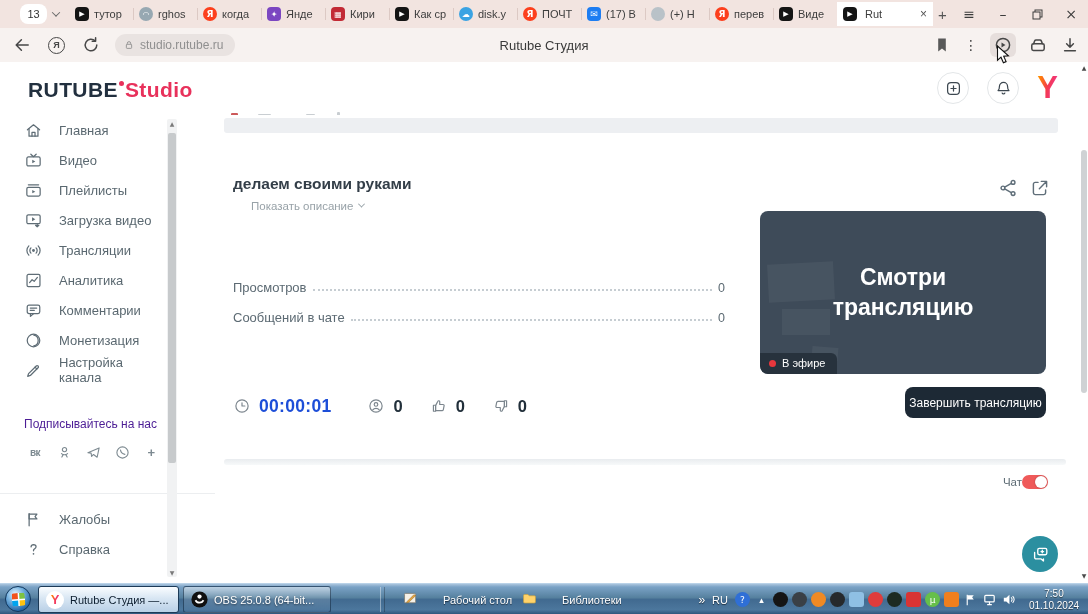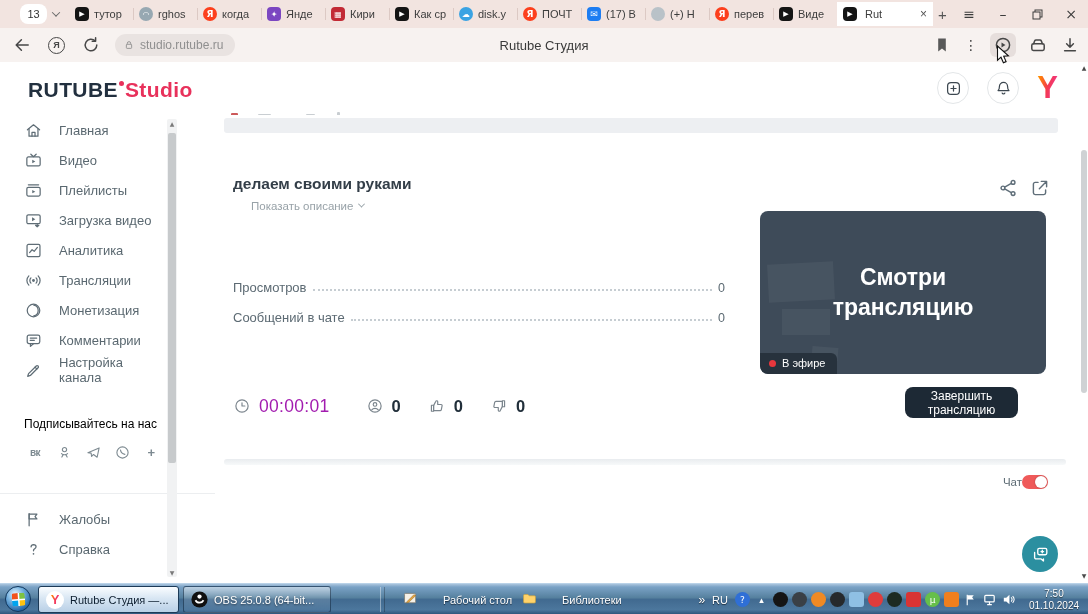--- a/index.html
+++ b/index.html
@@ -82,21 +82,21 @@
 
   .content { position:absolute; top:53px; left:0; right:0; bottom:0; }
 
   
   .sidebar { position:absolute; left:0; top:0; bottom:0; width:215px; background:#fff; padding-left:24px; }
   .side-item { height:30px; display:flex; align-items:center; gap:16px; color:#5a6870;
     font-size:13px; width:140px; }
   .side-ico { width:19px; height:19px; flex:none; color:#5f6d76; }
   .side-ico svg { width:19px; height:19px; stroke:currentColor; fill:none;
     stroke-width:1.3; stroke-linecap:round; stroke-linejoin:round; }
-  .subscribe { margin-top:32px; font-size:12px; color:#000000; }
+  .subscribe { margin-top:32px; font-size:12px; color:#4c1d95; }
   .socials { margin-top:10px; display:flex; align-items:center; gap:7px; }
   .soc { width:22px; height:22px; display:flex; align-items:center; justify-content:center;
     color:#7d8a91; font-size:13px; }
   .soc svg { width:17px; height:17px; stroke:currentColor; fill:none;
     stroke-width:1.3; stroke-linecap:round; stroke-linejoin:round; }
   .soc-txt { font-size:10px; font-weight:bold; letter-spacing:-.5px; }
   .side-divider { margin:30px 0 10px -24px; width:215px; border-top:1px solid #eceef0; }
   .side-scroll { position:absolute; left:167px; top:4px; bottom:6px; width:10px;
     background:#f1f2f3; border-radius:2px; }
   .side-scroll .thumb { position:absolute; left:1px; right:1px; top:14px; height:330px;
@@ -131,25 +131,25 @@
   .stat-row { height:30px; display:flex; align-items:flex-end; }
   .sr-label { font-size:13px; color:#5c6a73; padding-bottom:3px; }
   .sr-dots { flex:1; border-bottom:2px dotted #c6cdd2; margin:0 6px 7px; }
   .sr-val { font-size:12.5px; color:#5c6a73; padding-bottom:3px; }
 
   .counters { position:absolute; left:18px; top:276px; height:30px; display:flex; align-items:center; }
   .cnt-group { display:flex; align-items:center; gap:8px; }
   .cnt-ico { width:18px; height:18px; color:#7b858d; }
   .cnt-ico svg { width:18px; height:18px; stroke:currentColor; fill:none;
     stroke-width:1.3; stroke-linecap:round; stroke-linejoin:round; }
-  .cnt-dur { font-size:17.5px; font-weight:400; color:#a21caf; letter-spacing:.3px; }
+  .cnt-dur { font-size:17.5px; font-weight:700; color:#1d4ed8; letter-spacing:.3px; }
   .cnt-val { font-size:16.5px; font-weight:700; color:#212f3a; }
   .g-sp { width:36px; } .g-sp2 { width:27px; }
 
-  .end-btn { position:absolute; left:690px; top:272px; width:113px; height:31px;
+  .end-btn { position:absolute; left:690px; top:272px; width:141px; height:31px;
     background:var(--dark-button,#1d2935); color:#fff; font-size:12px; border:none;
     border-radius:8px; display:flex; align-items:center; justify-content:center;
     font-family:inherit; }
 
   .chat-sep { position:absolute; left:9px; right:22px; top:344px; height:6px;
     background:linear-gradient(#e9ecef,#f7f9fa); border-radius:3px; }
   .chat-row { position:absolute; right:40px; top:360px; display:flex; align-items:center; gap:0; }
   .chat-label { font-size:11.5px; color:#5f6d76; }
   .toggle { width:26px; height:14px; border-radius:7px; background:var(--toggle-red,#ef5a5a); position:relative; }
   .toggle .knob { position:absolute; right:1px; top:1px; width:12px; height:12px;
@@ -400,46 +400,46 @@
             <div class="side-item">
               <span class="side-ico"><svg viewBox="0 0 20 20">
                   <rect x="3" y="4" width="14" height="9.4" rx="1.6"></rect>
                   <path d="M8.5 6.5v4.2l3.4-2.1z" fill="currentColor" stroke="none"></path>
                   <path d="M13.9 13.4v3.2m0 0-1.7-1.6m1.7 1.6 1.7-1.6"></path>
                 </svg></span>
               <span>Загрузка видео</span>
             </div>
             <div class="side-item">
               <span class="side-ico"><svg viewBox="0 0 20 20">
+                  <circle cx="10" cy="10" r="1.5" fill="currentColor" stroke="none"></circle>
+                  <path d="M7.3 12.7a3.8 3.8 0 0 1 0-5.4M12.7 7.3a3.8 3.8 0 0 1 0 5.4M5.1 14.9a6.9 6.9 0 0 1 0-9.8M14.9 5.1a6.9 6.9 0 0 1 0 9.8"></path>
+                </svg></span>
+              <span>Трансляции</span>
+            </div>
+            <div class="side-item">
+              <span class="side-ico"><svg viewBox="0 0 20 20">
                   <rect x="3.2" y="3.6" width="13.6" height="12.8" rx="1.5"></rect>
                   <path d="M5.9 12.2l2.6-3 2.2 1.7 3.4-4.1"></path>
                 </svg></span>
               <span>Аналитика</span>
-            </div>
-            <div class="side-item">
-              <span class="side-ico"><svg viewBox="0 0 20 20">
-                  <circle cx="10" cy="10" r="1.5" fill="currentColor" stroke="none"></circle>
-                  <path d="M7.3 12.7a3.8 3.8 0 0 1 0-5.4M12.7 7.3a3.8 3.8 0 0 1 0 5.4M5.1 14.9a6.9 6.9 0 0 1 0-9.8M14.9 5.1a6.9 6.9 0 0 1 0 9.8"></path>
-                </svg></span>
-              <span>Трансляции</span>
-            </div>
-            <div class="side-item">
-              <span class="side-ico"><svg viewBox="0 0 20 20">
-                  <circle cx="10" cy="10" r="6.6"></circle>
-                  <path d="M10.3 4.4a5.7 5.7 0 0 1 0 11.2"></path>
-                </svg></span>
-              <span>Монетизация</span>
             </div>
             <div class="side-item">
               <span class="side-ico"><svg viewBox="0 0 20 20">
                   <rect x="3.4" y="4.4" width="13.2" height="8.8" rx="1.8"></rect>
                   <path d="M6.8 13.2v3l3.4-3"></path>
                   <path d="M6.6 7.4h6.8M6.6 9.9h4.2"></path>
                 </svg></span>
               <span>Комментарии</span>
+            </div>
+            <div class="side-item">
+              <span class="side-ico"><svg viewBox="0 0 20 20">
+                  <circle cx="10" cy="10" r="6.6"></circle>
+                  <path d="M10.3 4.4a5.7 5.7 0 0 1 0 11.2"></path>
+                </svg></span>
+              <span>Монетизация</span>
             </div>
             <div class="side-item">
               <span class="side-ico"><svg viewBox="0 0 20 20">
                   <path d="M3.9 16.1l.9-2.8 8.1-8.1a1.25 1.25 0 0 1 1.8 0l.1.1a1.25 1.25 0 0 1 0 1.8l-8.1 8.1z"></path>
                   <path d="M11.6 6.5l1.9 1.9"></path>
                 </svg></span>
               <span>Настройка канала</span>
             </div>
           </div>
         <div class="subscribe">Подписывайтесь на нас</div>

